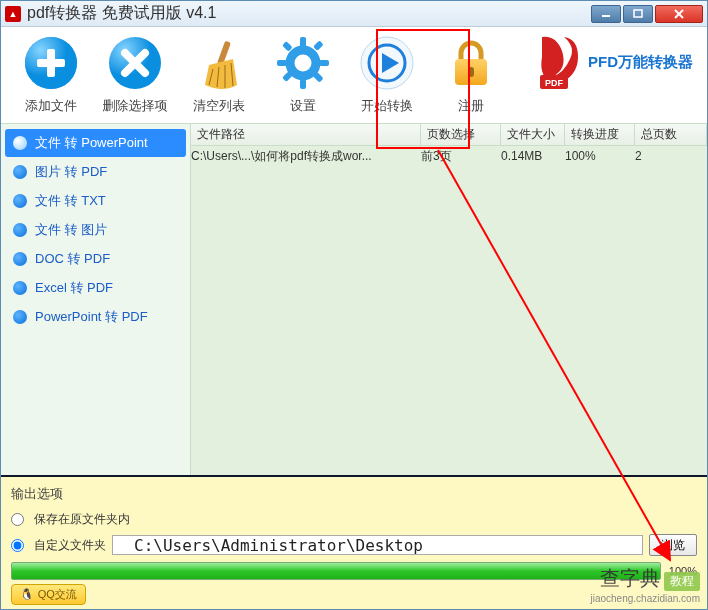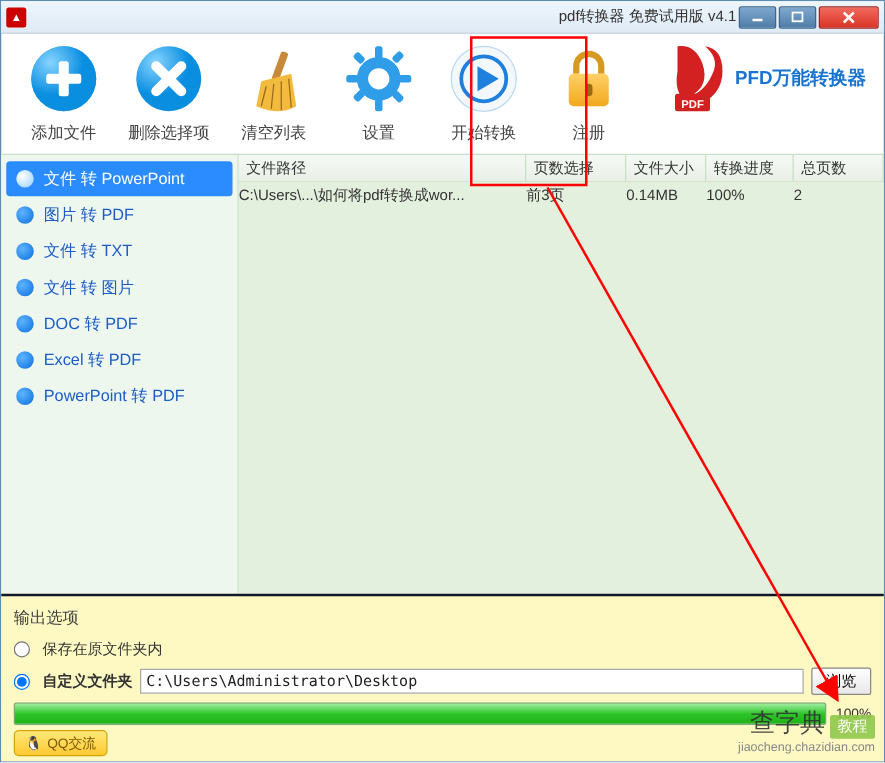--- a/index.html
+++ b/index.html
@@ -1,20 +1,20 @@
 <!DOCTYPE html>
 <html><head>
 <meta charset="utf-8">
 <style>
   * { box-sizing: border-box; margin: 0; padding: 0; }
   body { font-family: "Microsoft YaHei", SimSun, Arial, sans-serif; font-size: 12px; background: #fff; width: 708px; height: 610px; overflow: hidden; position: relative; }
   .window { border: 1px solid #5d8cb3; width: 708px; height: 610px; background: #fff; display: flex; flex-direction: column; }
   .titlebar { height: 26px; background: linear-gradient(#eef6fc,#dfeaf5); display: flex; align-items: center; padding: 0 4px; border-bottom: 1px solid #bcd; }
   .titlebar .appicon { width:16px; height:16px; background:#c00; border-radius:2px; margin-right:6px; display:flex;align-items:center;justify-content:center;color:#fff;font-size:9px;font-weight:bold;}
-  .titlebar .title { flex:1; color:#333; font-size:12px;text-align:right; }
+  .titlebar .title { flex:1; color:#333; font-size:16px; }
   .winbtns { display:flex; }
   .winbtn { width:30px; height:18px; margin-left:2px; background:linear-gradient(#7fa8cf,#4f7da8); border:1px solid #3c6590; border-radius:2px; position:relative; }
   .winbtn.close{ background:linear-gradient(#f26a5e,#d93526); border-color:#a32318; width:48px;}
   .winbtn svg{position:absolute;top:50%;left:50%;transform:translate(-50%,-50%);}
   .toolbar { display:flex; padding:6px 8px 8px 8px; align-items:flex-start; position:relative; }
   .tbtn { width:84px; text-align:center; cursor:pointer; }
   .tbtn .ticon { width:60px; height:60px; margin:0 auto 4px auto; display:flex; align-items:center; justify-content:center; }
   .tbtn .tlabel { color:#444; font-size:13px; }
   .red-frame { position:absolute; border:2px solid #f00; top:2px; left:375px; width:94px; height:120px; pointer-events:none; }
   .logo-area { margin-left:auto; display:flex; align-items:center; gap:4px; padding-right:6px; }
@@ -31,21 +31,21 @@
   .th { padding:0 6px; border-right:1px solid #c9dec8; height:100%; display:flex; align-items:center;}
   .th.c1{width:230px;} .th.c2{width:80px;} .th.c3{width:64px;} .th.c4{width:70px;} .th.c5{flex:1;}
   .table-body { flex:1; background:#e3f0dd; overflow:auto; }
   .trow { display:flex; height:20px; align-items:center; font-size:12px; color:#333; }
   .td { padding:0 0; overflow:hidden; white-space:nowrap; text-overflow:ellipsis;}
   .td.c1{width:230px;} .td.c2{width:80px;} .td.c3{width:64px;} .td.c4{width:70px;} .td.c5{flex:1;}
   .bottom { border-top:2px solid #0f172a; padding:8px 10px 4px 10px; background:#fef9c3; }
   .out-title { color:#444; font-size:13px; margin-bottom:8px; }
   .opt-row { display:flex; align-items:center; margin-bottom:6px; font-size:12px; color:#333; gap:6px;}
   .opt-row input[type=radio]{ margin-right:4px;}
-  .path-input { flex:1; border:1px solid #aaa; height:20px; padding:2px 4px; font-family:Consolas,monospace; font-size:12px; color:#222; background:#fff;}
+  .path-input { flex:1; border:1px solid #aaa; height:20px; padding:2px 21px; font-family:Consolas,monospace; font-size:16px; color:#222; background:#fff;}
   .browse-btn { width:48px; height:22px; background:linear-gradient(#fefefe,#e8e8e8); border:1px solid #888; border-radius:2px; font-size:12px; cursor:pointer;}
   .progress-row { display:flex; align-items:center; gap:6px; margin-top:4px;}
   .progress { flex:1; height:18px; border:1px solid #7a7; border-radius:2px; background:linear-gradient(#3cd83a,#1fb218); position:relative; overflow:hidden;}
   .progress::after{content:"";position:absolute;top:0;left:0;right:0;height:50%;background:linear-gradient(rgba(255,255,255,.5),rgba(255,255,255,0));}
   .progress-label { font-size:11px; color:#333; min-width:30px; text-align:right;}
   .watermark { position:absolute; right:8px; bottom:18px; display:flex; align-items:baseline; gap:4px; opacity:.9; pointer-events:none;justify-content:flex-end;}
   .wm-big { font-size:20px; color:#333; font-family:"KaiTi",serif;}
   .wm-tag { background:#8fc94d; color:#fff; font-size:12px; padding:1px 6px; border-radius:2px;}
   .wm-url { position:absolute; right:8px; bottom:6px; font-size:10px; color:#888; pointer-events:none;}
   .arrow-svg { position:absolute; left:0; top:0; width:708px; height:610px; pointer-events:none; z-index:10;}
@@ -242,21 +242,21 @@
   </div>
 
   <div class="bottom">
     <div class="out-title">输出选项</div>
     <div class="opt-row">
       <input type="radio" name="out" style="">
       <label>保存在原文件夹内</label>
     </div>
     <div class="opt-row">
       <input type="radio" name="out" checked="" style="">
-      <label style="font-weight:bold;">自定义文件夹</label>
+      <label style="font-weight:normal;">自定义文件夹</label>
       <input class="path-input" type="text" value="C:\Users\Administrator\Desktop" style="">
       <button class="browse-btn">浏览</button>
     </div>
     <div class="progress-row">
       <div class="progress"></div>
       <div class="progress-label">100%</div>
     </div>
     <span class="qq-btn">
       <span>🐧</span>
       <span>QQ交流</span>

